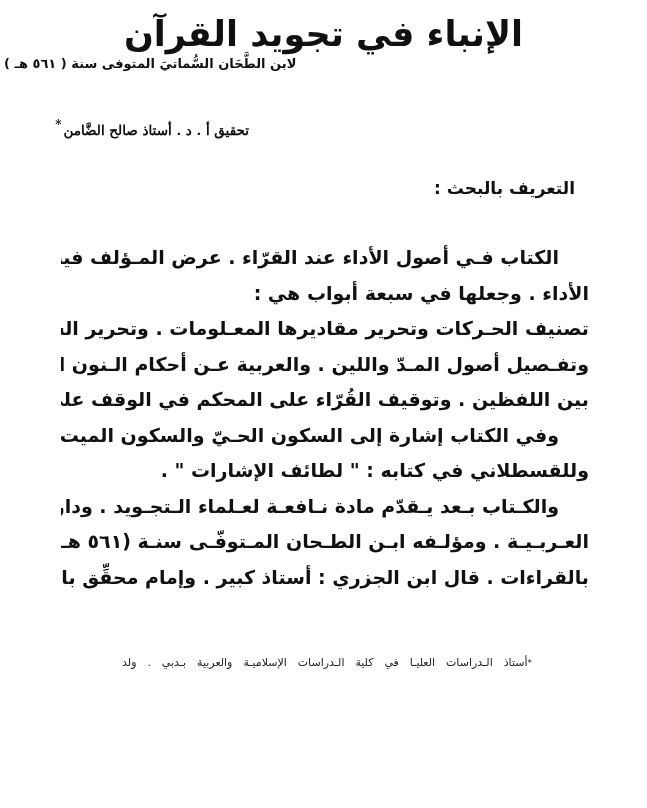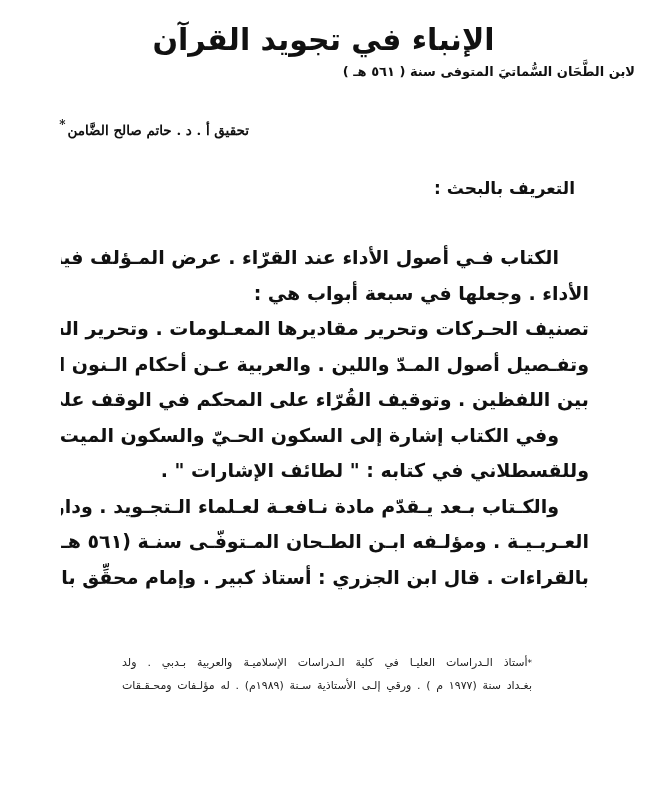--- a/index.html
+++ b/index.html
@@ -18,34 +18,34 @@
     .page {
       position: absolute;
       left: 0; top: 0;
       width: 647px; height: 808px;
     }
     .title {
       position: absolute;
       top: 8px;
       left: 0; right: 0;
       text-align: center;
-      font-size: 30px;
+      font-size: 35px;
       font-weight: bold;
       line-height: 36px;
-      margin: 14px;
+      margin: 8px;
     }
     .subtitle {
       position: absolute;
       top: 50px;
       left: 0; right: 0;
-      text-align: right;
+      text-align: left;
       font-size: 13px;
       font-weight: bold;
       line-height: 20px;
-      margin: 12px;
+      margin: 4px;
     }
     .editor {
       position: absolute;
       top: 118px;
       right: 398px;
       font-family: "DejaVu Serif", serif;
       font-size: 13.5px;
       font-weight: bold;
       white-space: nowrap;
     }
@@ -115,21 +115,21 @@
   </style>
 </head>
 <body>
 
 <div class="page">
 
   <h1 class="title">الإنباء في تجويد القرآن</h1>
   <p class="subtitle">لابن الطَّحَان السُّماتيَ المتوفى سنة ( ٥٦١ هـ )</p>
 
   <div class="editor">
-    <span>تحقيق أ . د . حاتم صالح الضَّامن</span><span class="star">*</span>
+    <span>تحقيق أ . د . أستاذ صالح الضَّامن</span><span class="star">*</span>
   </div>
 
   <h2 class="section-heading">التعريف بالبحث :</h2>
 
   <div class="body-text">
     <div class="para">
       <span class="line indent">الكتاب فـي أصول الأداء عند القرّاء . عرض المـؤلف فيه لجملة تـفيد أهل</span>
       <span class="line last">الأداء . وجعلها في سبعة أبواب هي :</span>
     </div>
     <div class="para">
@@ -143,16 +143,15 @@
     </div>
     <div class="para">
       <span class="line indent">والكـتاب بـعد يـقدّم مادة نـافعـة لعـلماء الـتجـويد . ودارسـي الأصوات</span>
       <span class="line">العـربـيـة . ومؤلـفه ابـن الطـحان المـتوفّـى سنـة (٥٦١ هــ) مـن أعلـم النّـاس</span>
       <span class="line last">بالقراءات . قال ابن الجزري : أستاذ كبير . وإمام محقِّق بارع . مجوِّد ثقة ..</span>
     </div>
   </div>
 
   <div class="footnote">
     <span class="line"><span class="star">*</span><span>أستاذ الـدراسات العليـا في كلية الـدراسات الإسلاميـة والعربية بـدبي . ولد</span></span>
-    <span class="line">بغـداد سنة (١٩٧٧ م ) . ورقي إلـى الأستاذية سـنة (١٩٨٩م) . له مؤلـفات ومحـقـقات</span>
   </div>
 
 </div>
 
 </body></html>

